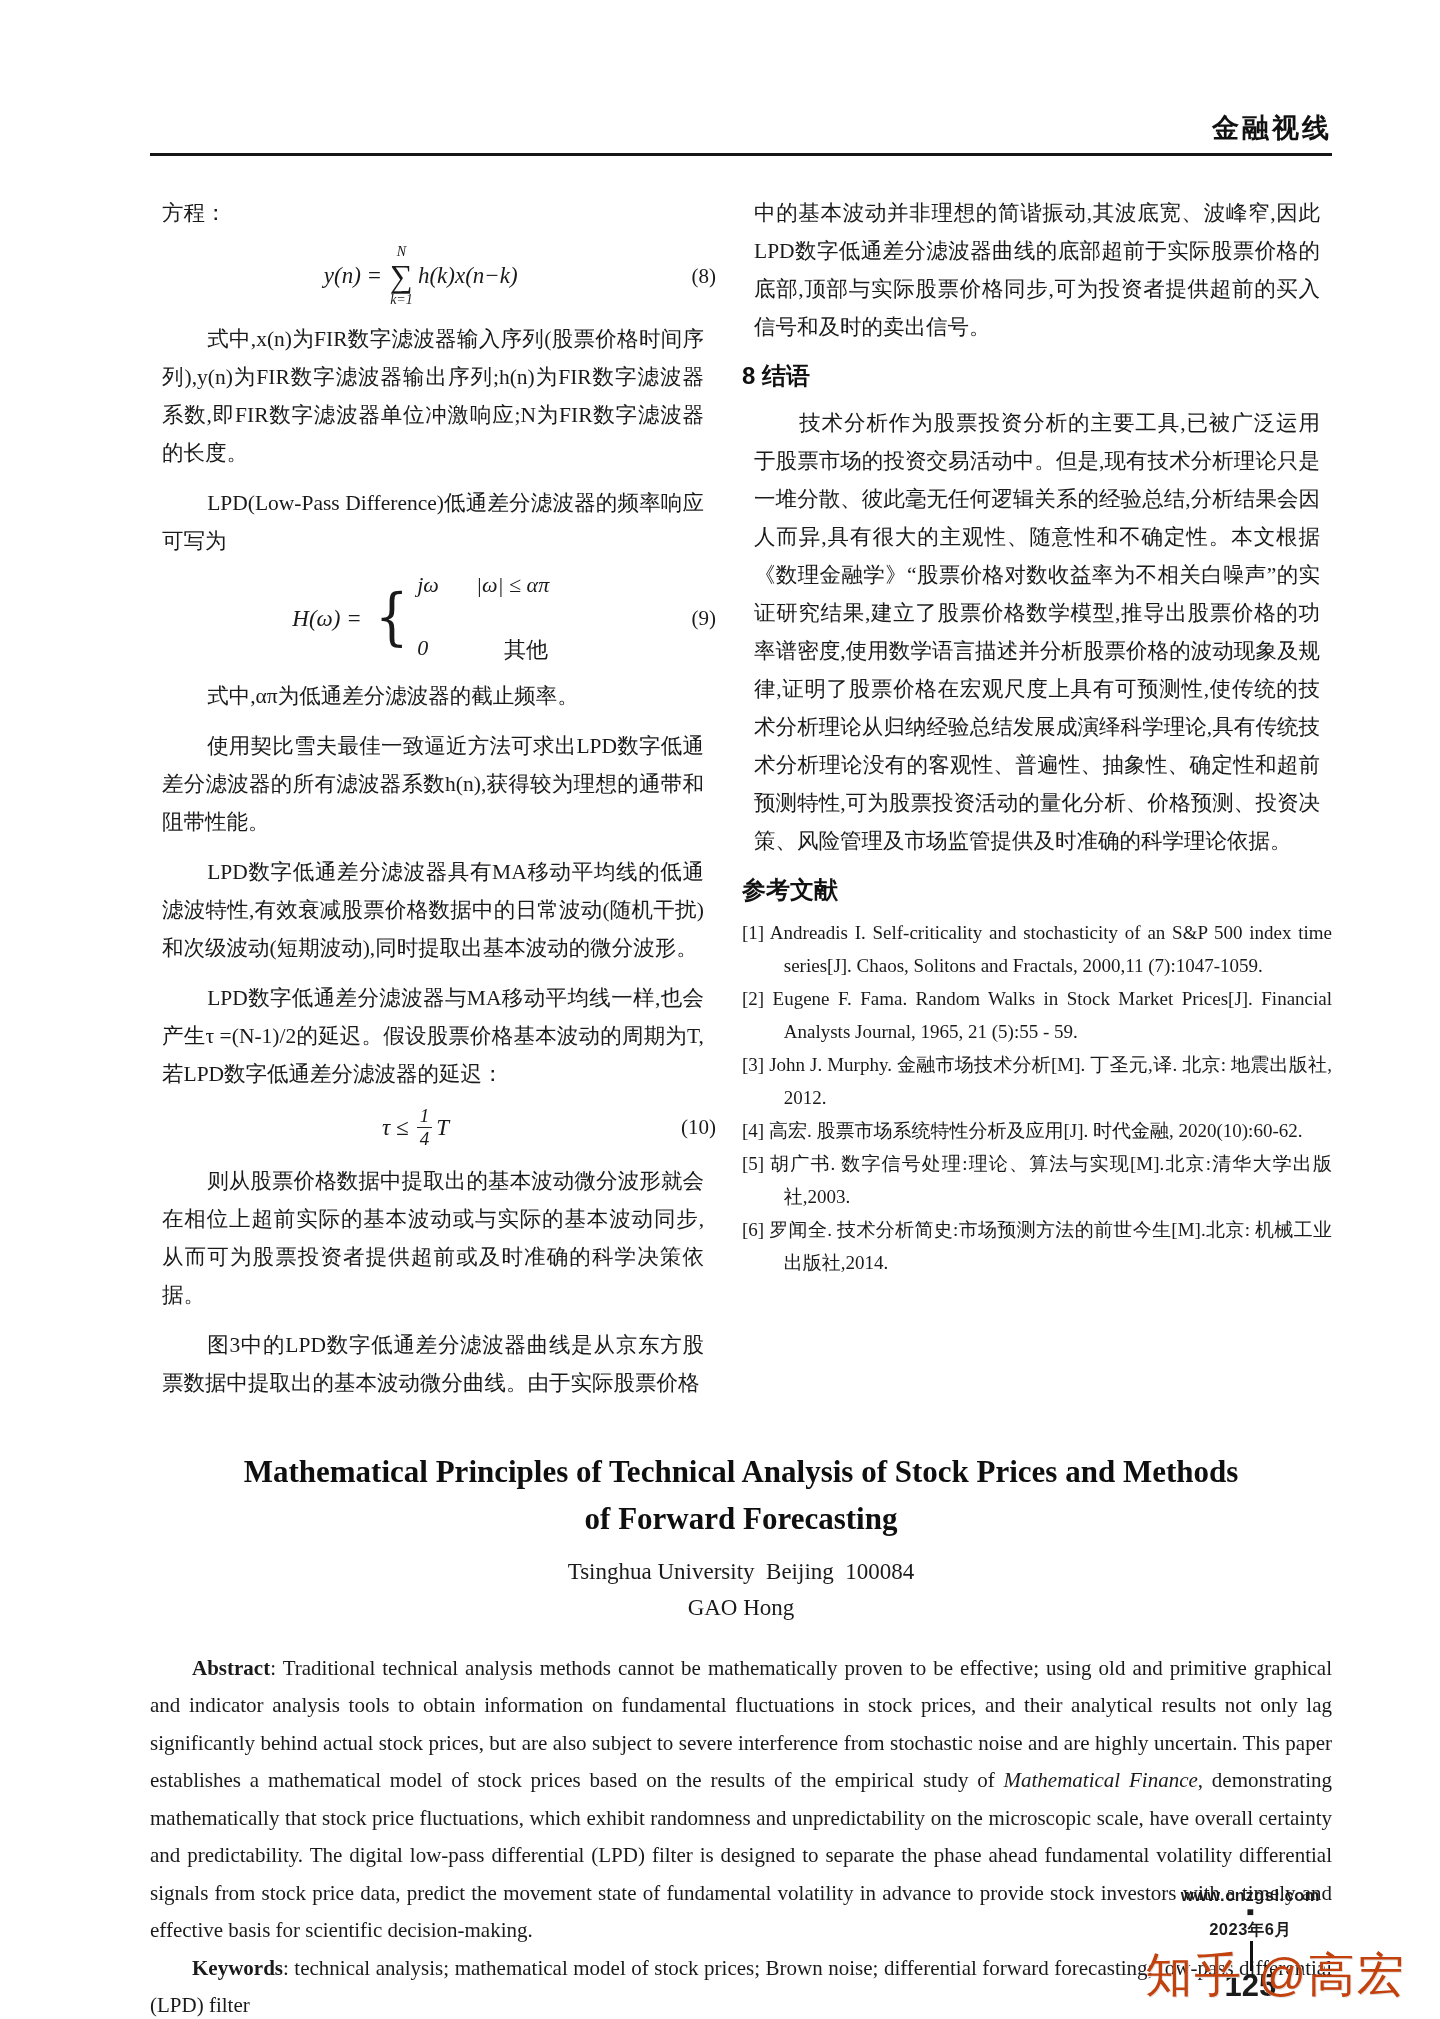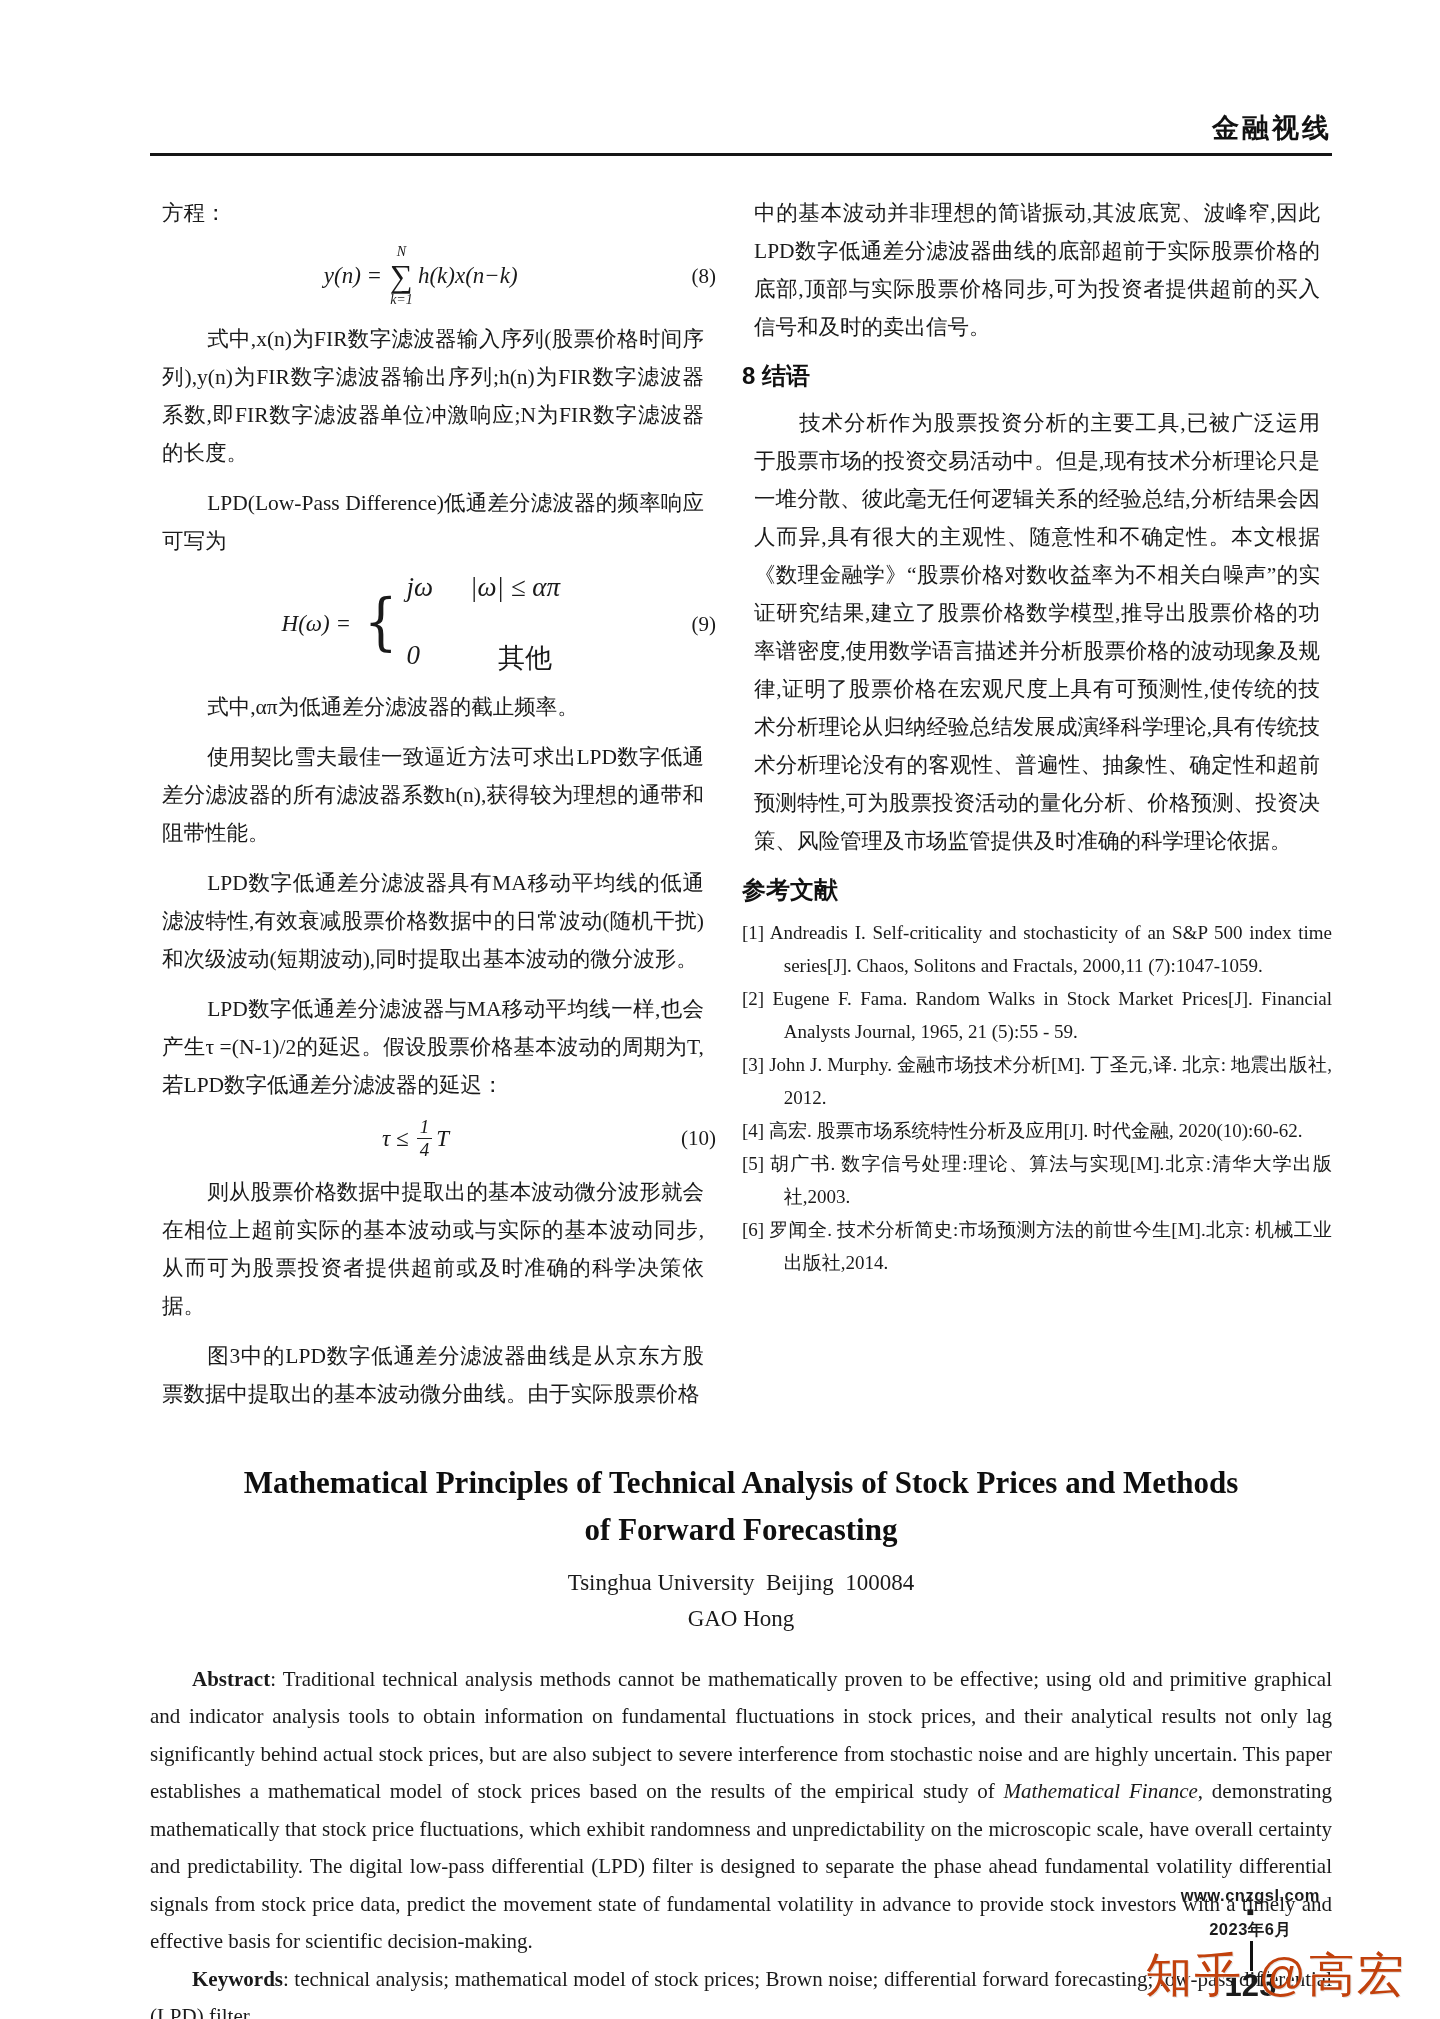--- a/index.html
+++ b/index.html
@@ -34,21 +34,21 @@
   .math { font-style:italic; }
   .eq-number { font-size:21px; font-style:normal; }
 
   .sigma-stack { display:inline-flex; flex-direction:column; align-items:center; line-height:1; margin:0 3px 0 8px; }
   .sigma-limit { font-size:14px; line-height:1.15; }
   .sigma-glyph { font-size:32px; line-height:1; font-style:normal; }
 
   .eq8-rhs { margin-left:2px; }
 
   .brace-glyph { font-size:62px; line-height:58px; font-style:normal; margin:0 6px 4px 10px; transform:scaleX(.85); font-family:"DejaVu Serif",serif; }
-  .cases { display:grid; grid-template-columns:auto auto; column-gap:40px; row-gap:2px; font-size:27px;gap:37px; }
+  .cases { display:grid; grid-template-columns:auto auto; column-gap:40px; row-gap:2px; font-size:22px;gap:37px; }
   .cases-other { font-style:normal;margin-left:28px; }
 
   .frac { display:inline-flex; flex-direction:column; align-items:center; line-height:1.15; font-size:19px; margin:0 4px 0 8px; font-style:italic; }
   .frac-num { padding:0 3px; border-bottom:1.6px solid #222; }
 
   
   .section-heading {
     font-family:"Liberation Sans","DejaVu Sans",sans-serif;
     font-weight:bold; font-size:24px; color:#111;
     margin:14px 0 10px 0;

